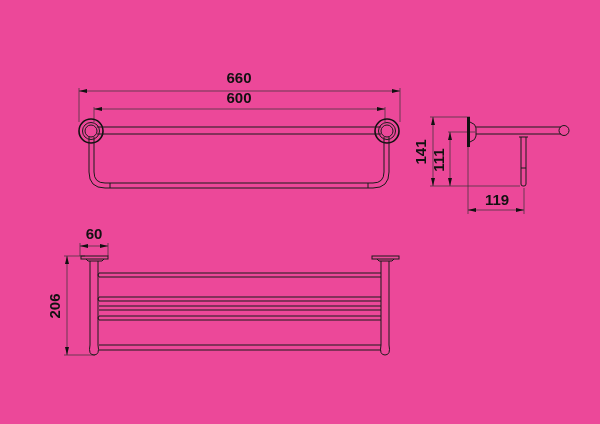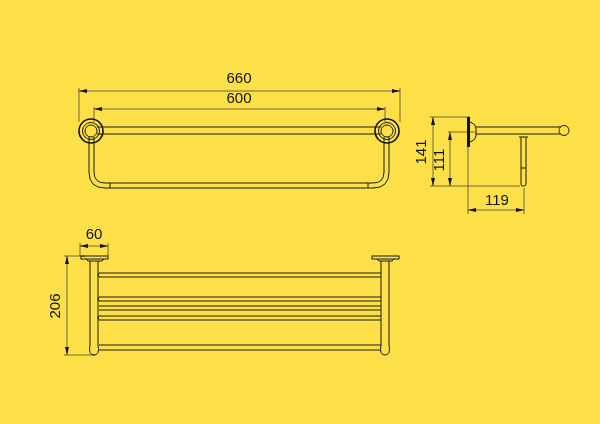--- a/index.html
+++ b/index.html
@@ -1,16 +1,16 @@
 <!DOCTYPE html>
 <html><head>
 <meta charset="utf-8">
 <style>
   html, body { margin: 0; padding: 0; background: #ffffff; }
-  #canvas { position: relative; width: 600px; height: 424px; background: #fde047; overflow: hidden; }
+  #canvas { position: relative; width: 600px; height: 424px; background: #ec4899; overflow: hidden; font-weight: bold; }
   svg { position: absolute; left: 0; top: 0; }
   .ln { stroke: #1a1a1a; fill: none; stroke-width: 1; }
   .thin { stroke: #333333; fill: none; stroke-width: 0.7; }
   .thick { stroke: #111111; fill: none; stroke-width: 1.6; }
   .dimtxt { font-family: "Liberation Sans", sans-serif; font-size: 15px; fill: #111111; }
   .arrow { fill: #111111; stroke: none; }
 </style>
 </head>
 <body>
 

